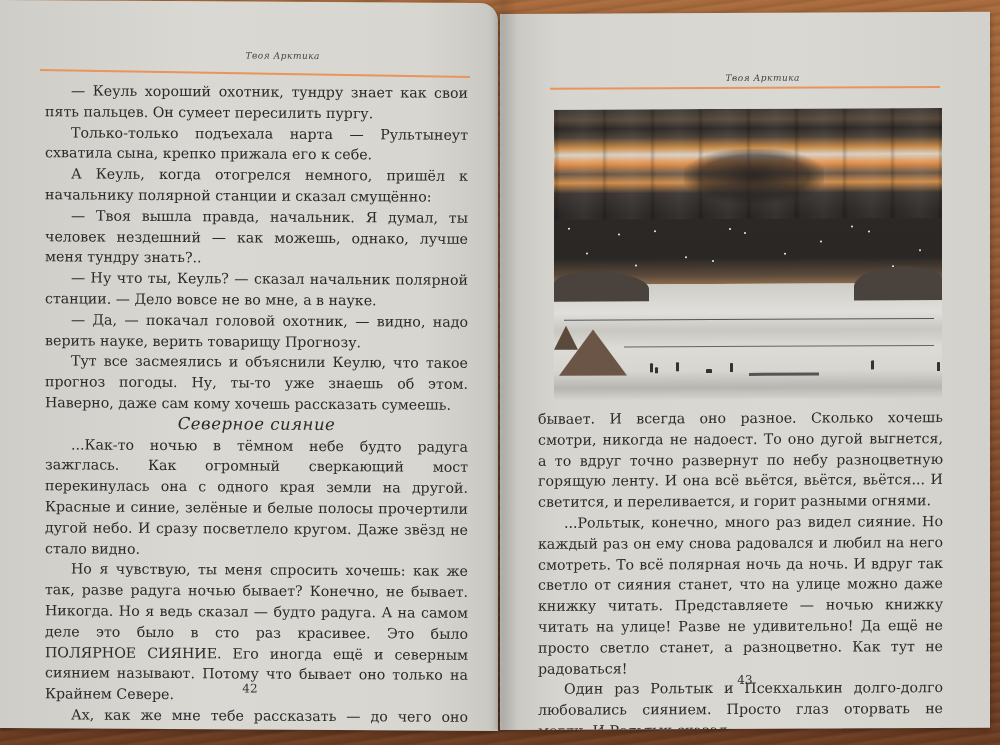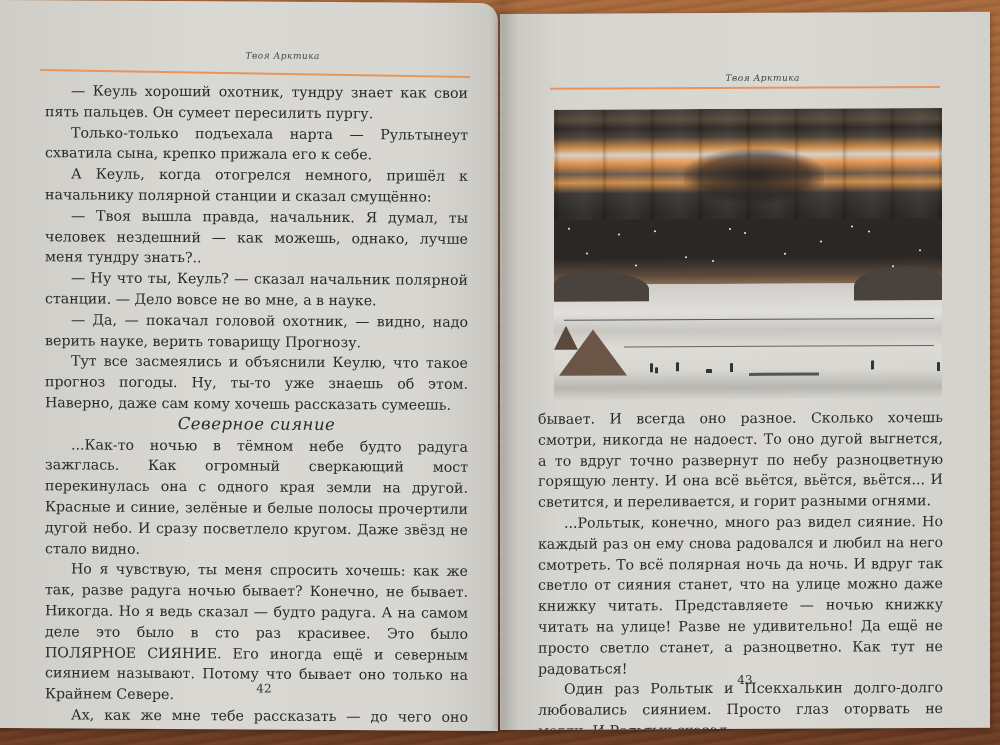--- a/index.html
+++ b/index.html
@@ -105,21 +105,21 @@
     <p>— Твоя вышла правда, начальник. Я думал, ты человек нездешний — как можешь, однако, лучше меня тундру знать?..</p>
     <p>— Ну что ты, Кеуль? — сказал начальник полярной станции. — Дело вовсе не во мне, а в науке.</p>
     <p>— Да, — покачал головой охотник, — видно, надо верить науке, верить товарищу Прогнозу.</p>
     <p>Тут все засмеялись и объяснили Кеулю, что такое прогноз погоды. Ну, ты-то уже знаешь об этом. Наверно, даже сам кому хочешь рассказать сумеешь.</p>
     <p class="section-title">Северное сияние</p>
     <p>...Как-то ночью в тёмном небе будто радуга зажглась. Как огромный сверкающий мост перекинулась она с одного края земли на другой. Красные и синие, зелёные и белые полосы прочертили дугой небо. И сразу посветлело кругом. Даже звёзд не стало видно.</p>
     <p>Но я чувствую, ты меня спросить хочешь: как же так, разве радуга ночью бывает? Конечно, не бывает. Никогда. Но я ведь сказал — будто радуга. А на самом деле это было в сто раз красивее. Это было ПОЛЯРНОЕ СИЯНИЕ. Его иногда ещё и северным сиянием называют. Потому что бывает оно только на Крайнем Севере.</p>
     <p>Ах, как же мне тебе рассказать — до чего оно прекрасно, северное сияние! Его когда первый раз увидишь, то словно праздник. Как будто самая распрекрасная иллюминация зажглась. Только в Арктике сияние очень часто</p>
   </div>
 
-  <div class="page-num" style="left:239px; top:680px; width:50px;">42</div>
+  <div class="page-num" style="left:225px; top:680px; width:50px;">42</div>
 </div>
 
 <div class="page page-right">
   <div class="running-head" style="left:160px; top:60px; width:140px;">Твоя Арктика</div>
   <div class="rule" style="left:50px; top:74px; width:390px;"></div>
 
   <div class="illustration">
     <div class="sky"></div>
     <div class="sky-streaks"></div>
     <div class="dark-cloud"></div>

